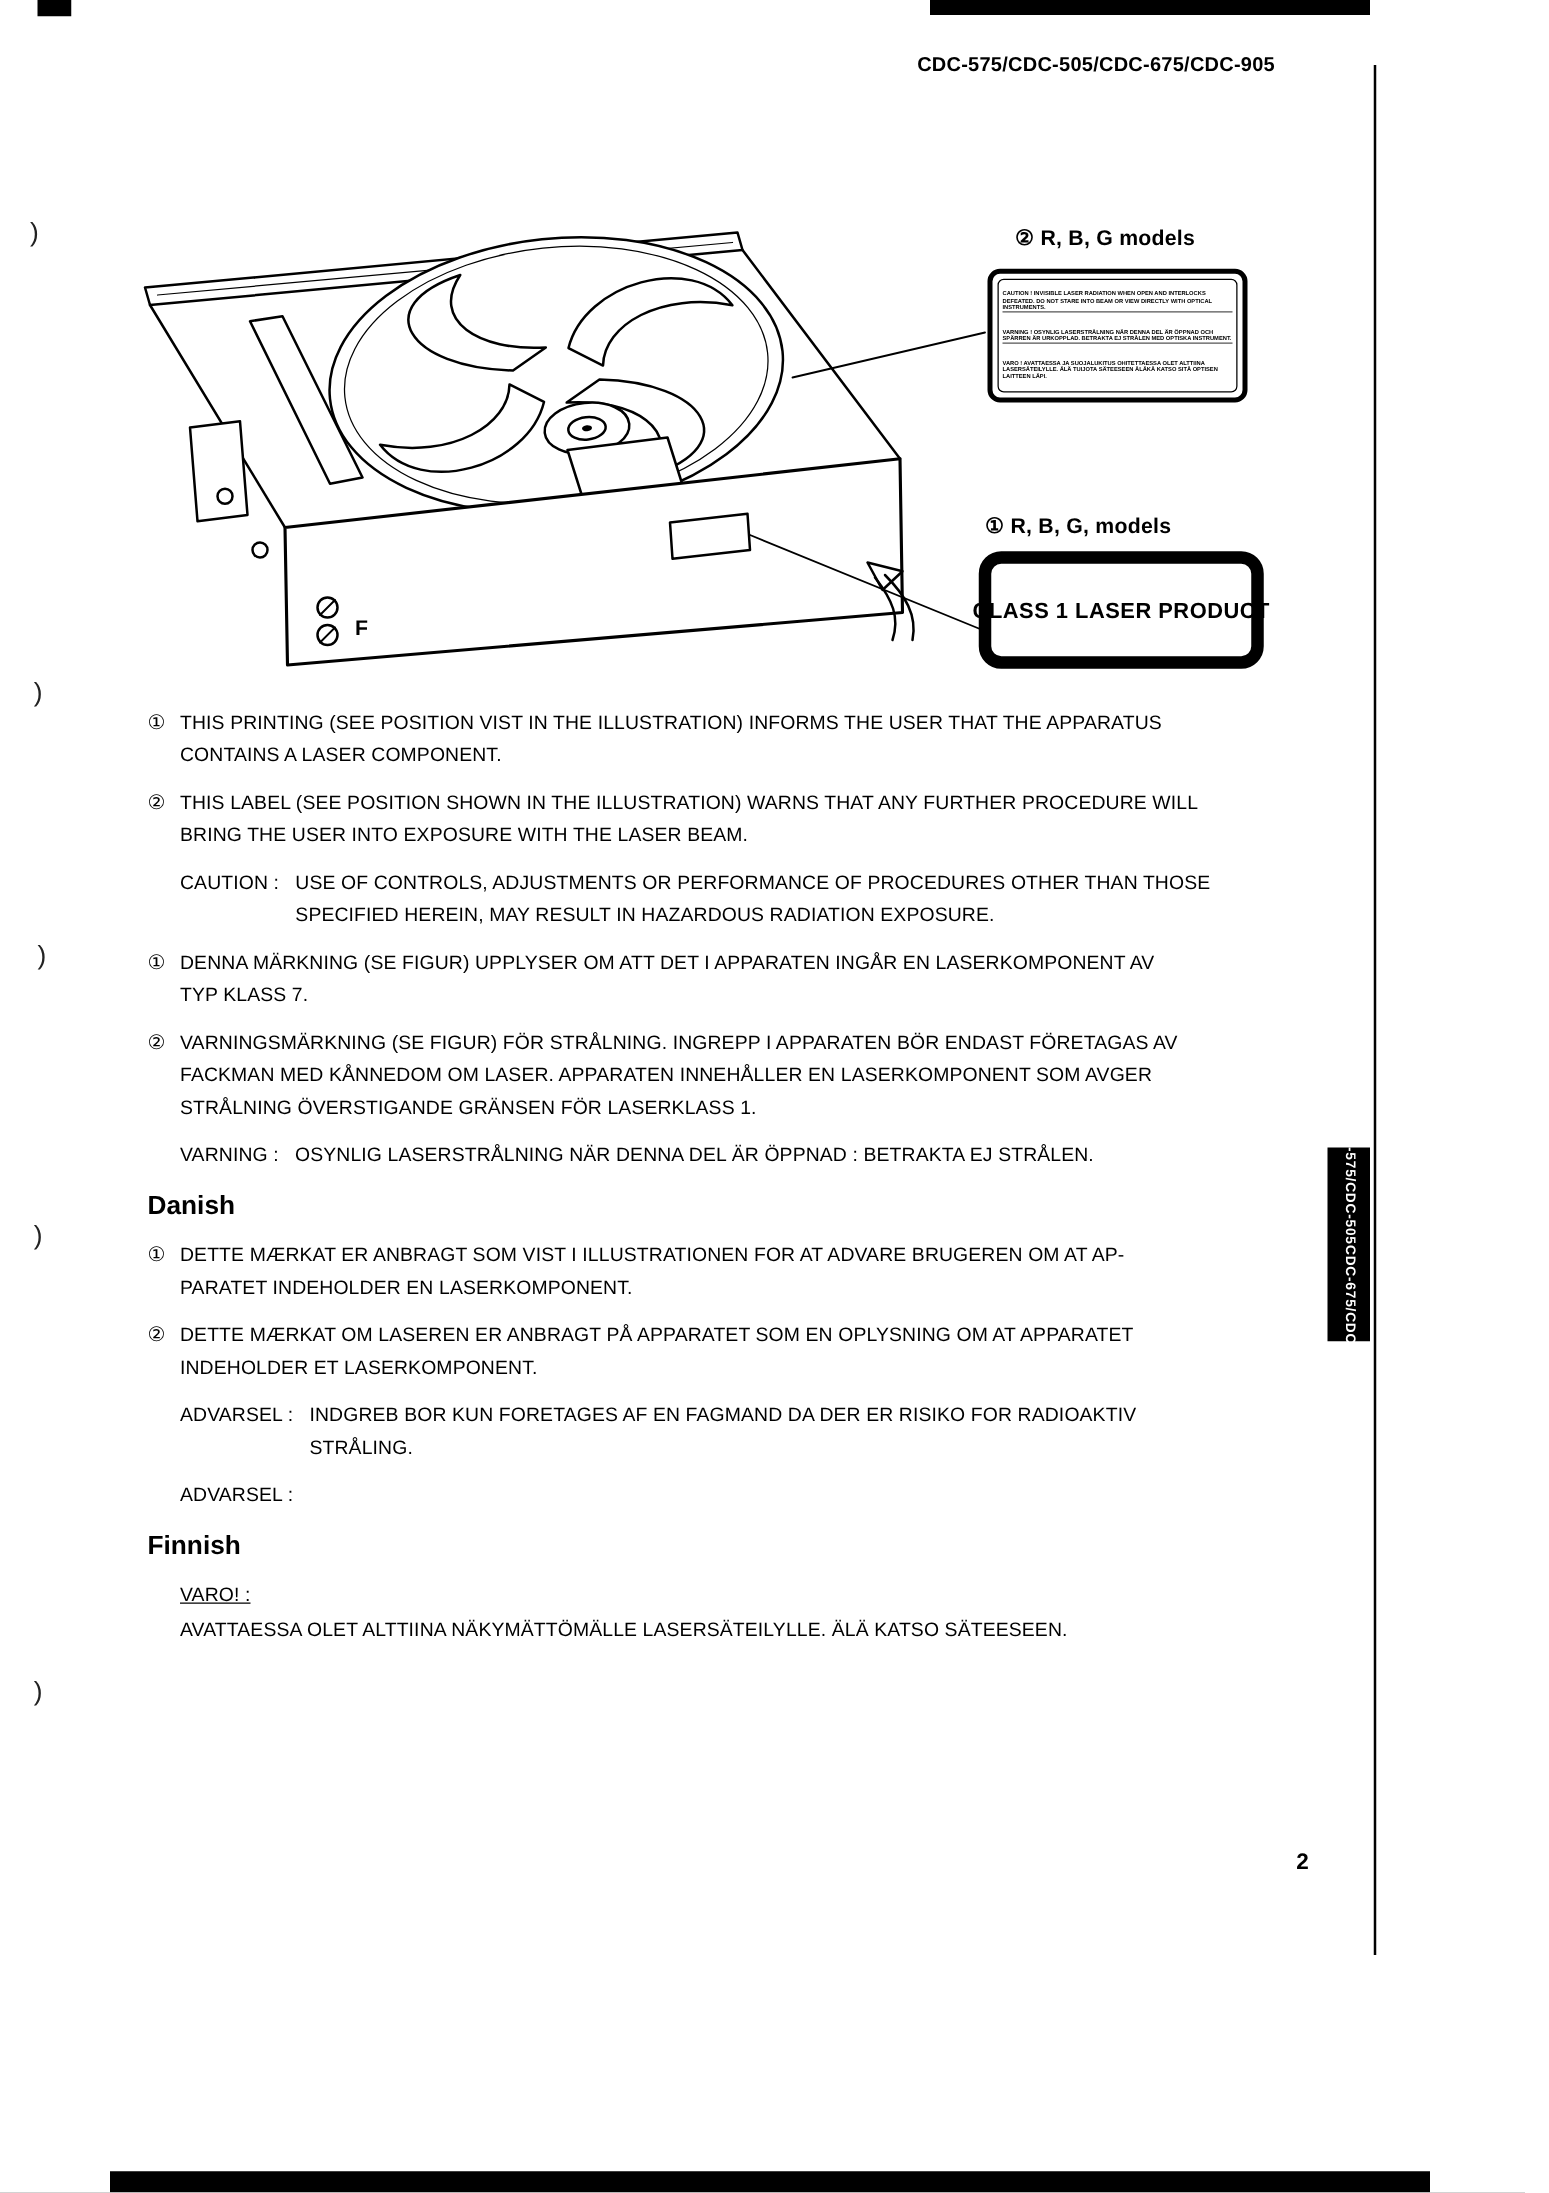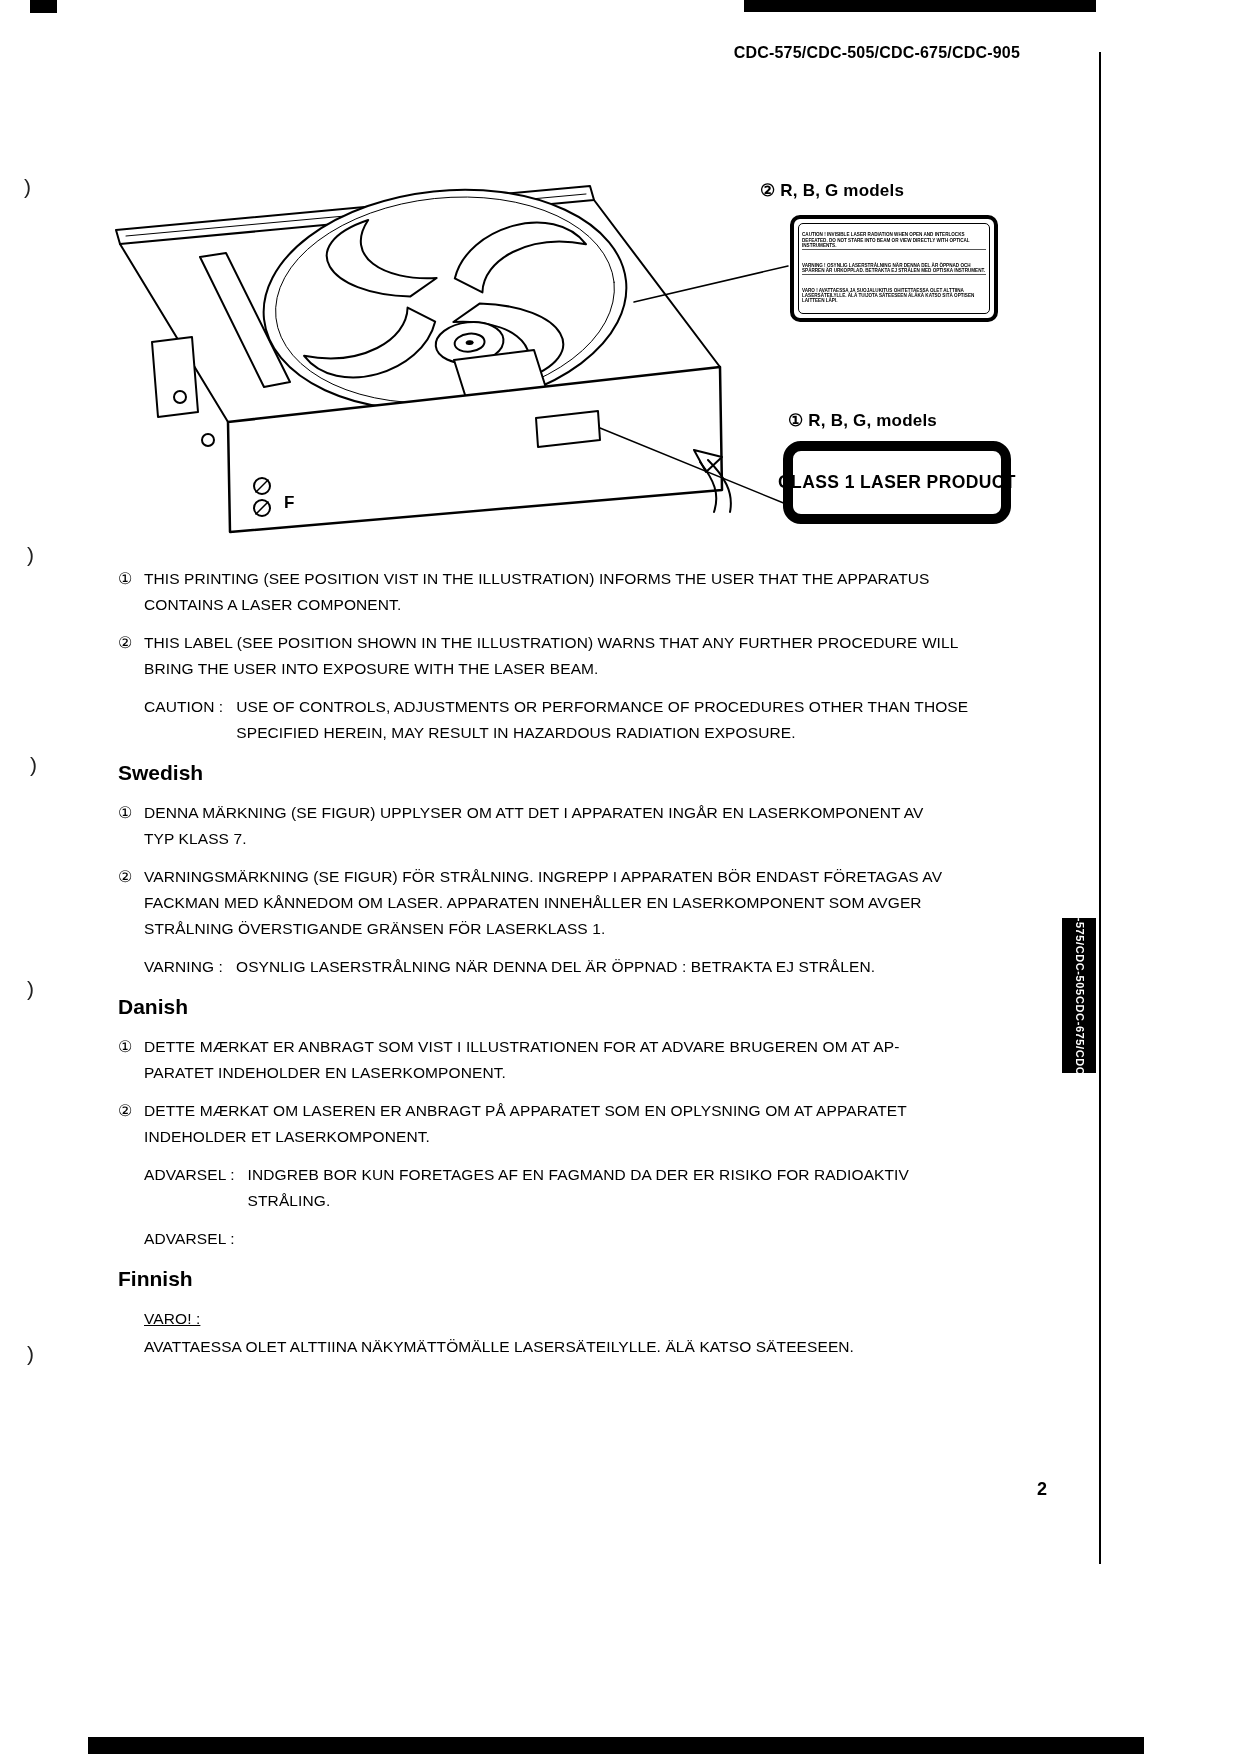--- a/index.html
+++ b/index.html
@@ -18,41 +18,41 @@
   .header-models {
     position: absolute; top: 44px; right: 219px;
     font-size: 16px; font-weight: bold; letter-spacing: 0.2px;
   }
 
   .figure { position: absolute; left: 100px; top: 160px; width: 700px; height: 420px; }
 
   .callout {
     position: absolute; font-weight: bold; font-size: 17px; letter-spacing: 0.2px;
   }
-  .callout-2 { left: 760px; top: 180px; text-align: center; }
+  .callout-2 { left: 812px; top: 180px; text-align: center; }
   .callout-1 { left: 788px; top: 410px; }
 
   .warning-label {
     position: absolute; left: 790px; top: 215px; width: 208px; height: 107px;
     border: 4px solid #000; border-radius: 10px; background: #fff; padding: 4px;
   }
   .warning-inner {
     width: 100%; height: 100%;
     border: 1px solid #000; border-radius: 5px;
     padding: 2px 3px; overflow: hidden;
     display: flex; flex-direction: column; justify-content: space-around;
   }
   .wline {
     margin: 0; font-size: 4.6px; line-height: 5.4px; font-weight: bold;
     color: #000; border-bottom: 0.5px solid #555; padding-bottom: 1px;
   }
   .wline:last-child { border-bottom: none; }
 
   .class-label {
-    position: absolute; left: 783px; top: 441px; width: 228px; height: 83px;
+    position: absolute; left: 783px; top: 441px; width: 228px; height: 94px;
     border: 10px solid #000; border-radius: 18px; background: #fff;
     display: flex; align-items: center; justify-content: center; padding: 6px;
   }
   .class-label-inner {
     font-weight: bold; font-size: 17.5px; letter-spacing: 0.4px; white-space: nowrap;
   }
 
   .text-col { position: absolute; left: 118px; top: 566px; width: 915px; }
   .text-col h2 {
     font-size: 21px; font-weight: bold; margin: 14px 0 14px 0; line-height: 26px;
@@ -188,21 +188,20 @@
     </div>
     <div class="para warn">
       <span class="marker"></span>
       <div class="pbody">
         <span class="plabel">CAUTION :</span>
         <span class="ptext">USE OF CONTROLS, ADJUSTMENTS OR PERFORMANCE OF PROCEDURES OTHER THAN THOSE
 SPECIFIED HEREIN, MAY RESULT IN HAZARDOUS RADIATION EXPOSURE.</span>
       </div>
     </div>
 
-    <h2>Swedish</h2>
     <div class="para">
       <span class="marker">①</span>
       <div class="pbody">
           <span class="ptext">DENNA MÄRKNING (SE FIGUR) UPPLYSER OM ATT DET I APPARATEN INGÅR EN LASERKOMPONENT AV
 TYP KLASS 7.</span>
         </div>
     </div>
     <div class="para">
       <span class="marker">②</span>
       <div class="pbody">

